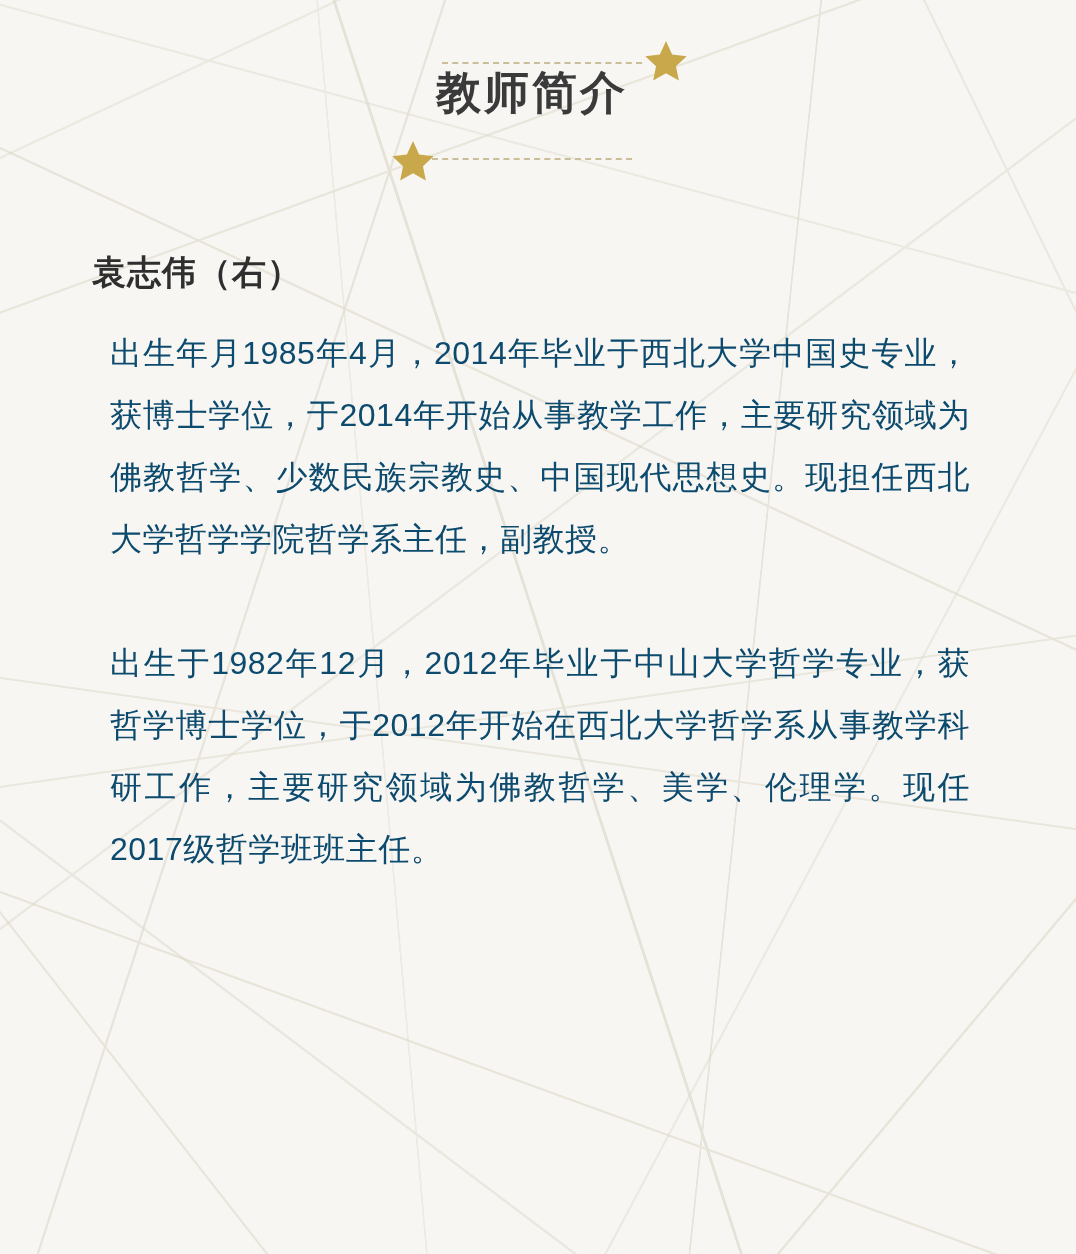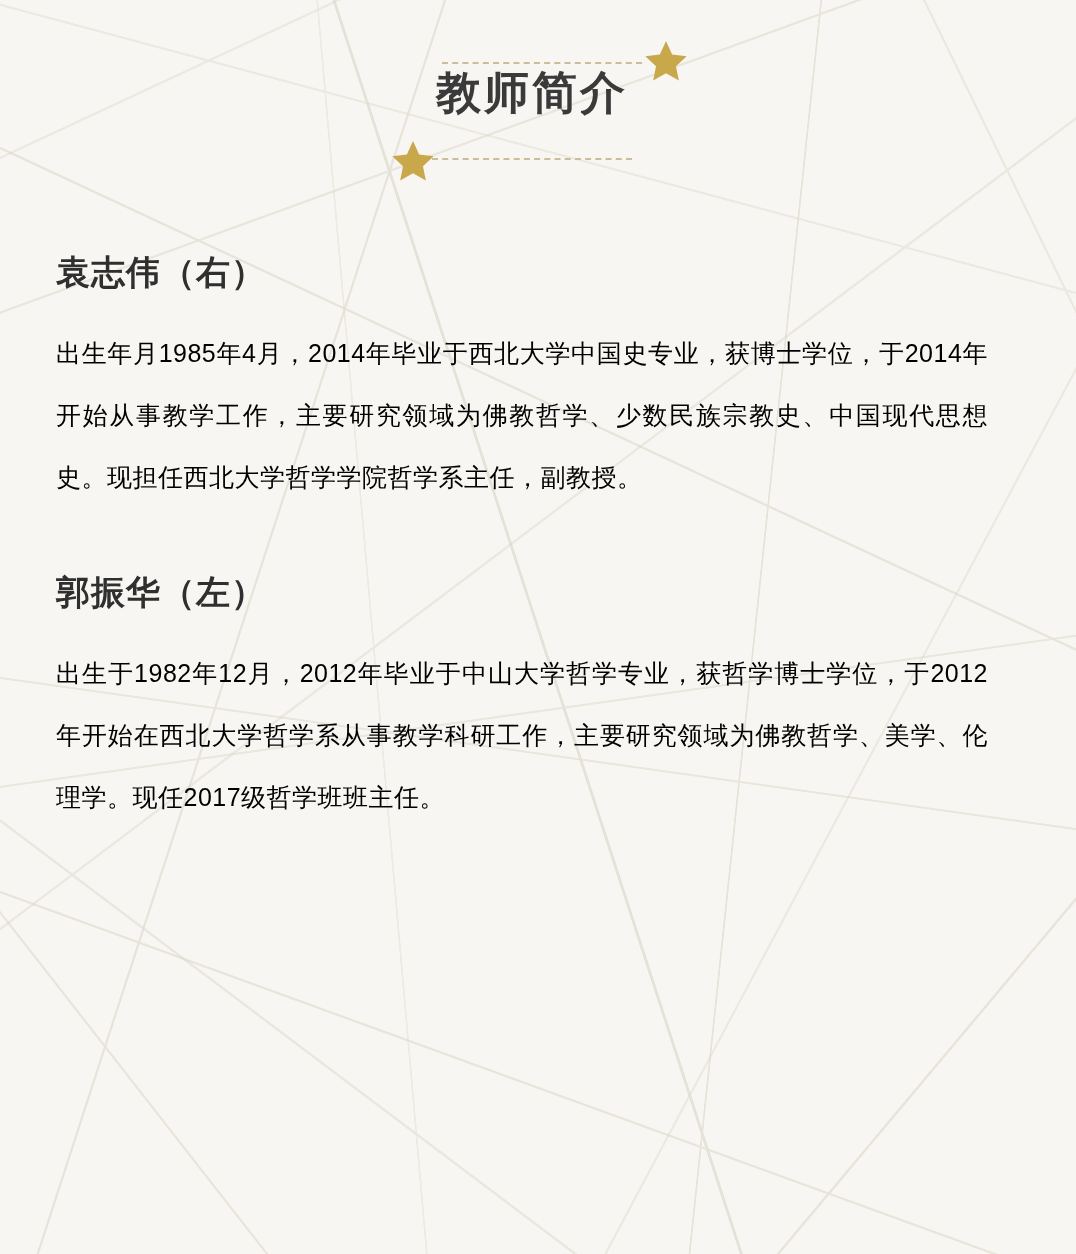--- a/index.html
+++ b/index.html
@@ -97,36 +97,36 @@
     font-size: 0;
     color: #c9a84c;
     line-height: 0;
   }
   .star svg { display: block; }
   .star-top { top: 38px; left: 643px; }
   .star-bottom { top: 138px; left: 390px; }
 
   
   .content {
-    padding: 50px 88px 0 56px;
+    padding: 50px 88px 0 92px;
   }
   .person { margin-bottom: 62px; }
   .person:last-child { margin-bottom: 0; }
   .person-name {
     font-size: 34px;
     font-weight: bold;
     color: #2f2f2f;
     margin: 0 0 26px 0;
     letter-spacing: 1px;
   }
   .person-bio {
-    font-size: 25px;
+    font-size: 32px;
     line-height: 62px;
-    color: #000000;
-    margin: 0;
+    color: #0c4a6e;
+    margin: 18px;
     text-align: justify;
     text-justify: inter-ideograph;
     letter-spacing: 0.5px;
   }
 </style>
 </head>
 <body>
 
 <div class="texture"></div>
 <div class="texture2"></div>
@@ -155,18 +155,17 @@
   </div>
 
   <div class="content">
 
     <div class="person">
       <h2 class="person-name">袁志伟（右）</h2>
       <p class="person-bio">出生年月1985年4月，2014年毕业于西北大学中国史专业，获博士学位，于2014年开始从事教学工作，主要研究领域为佛教哲学、少数民族宗教史、中国现代思想史。现担任西北大学哲学学院哲学系主任，副教授。</p>
     </div>
 
     <div class="person">
-      <h2 class="person-name">郭振华（左）</h2>
       <p class="person-bio">出生于1982年12月，2012年毕业于中山大学哲学专业，获哲学博士学位，于2012年开始在西北大学哲学系从事教学科研工作，主要研究领域为佛教哲学、美学、伦理学。现任2017级哲学班班主任。</p>
     </div>
 
   </div>
 </div>
 
 </body></html>

